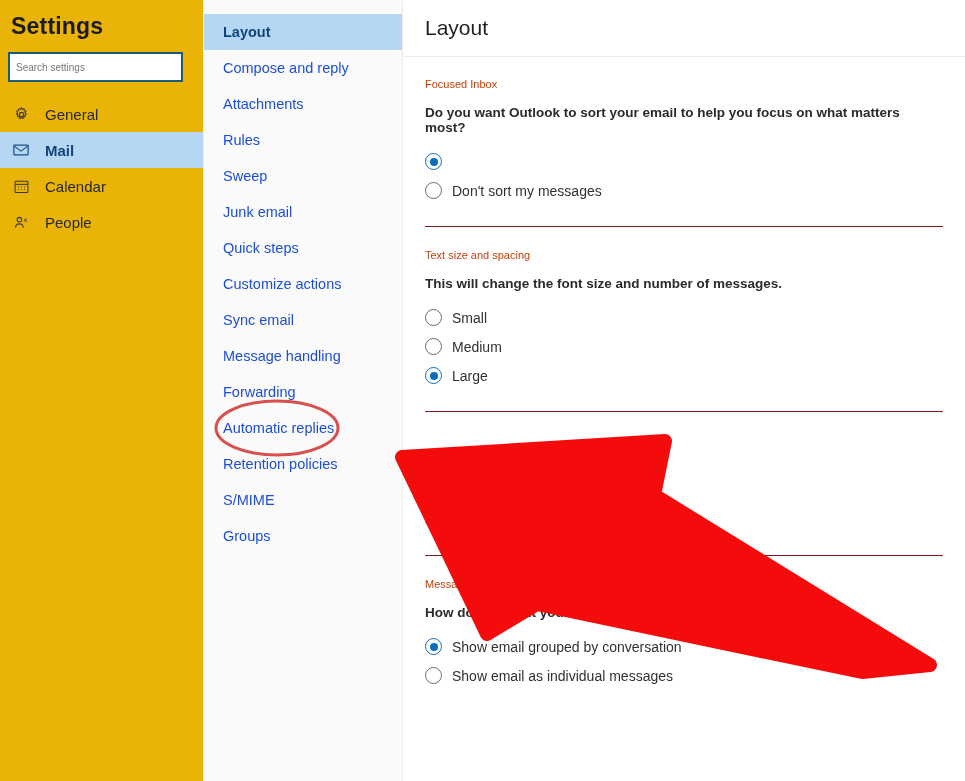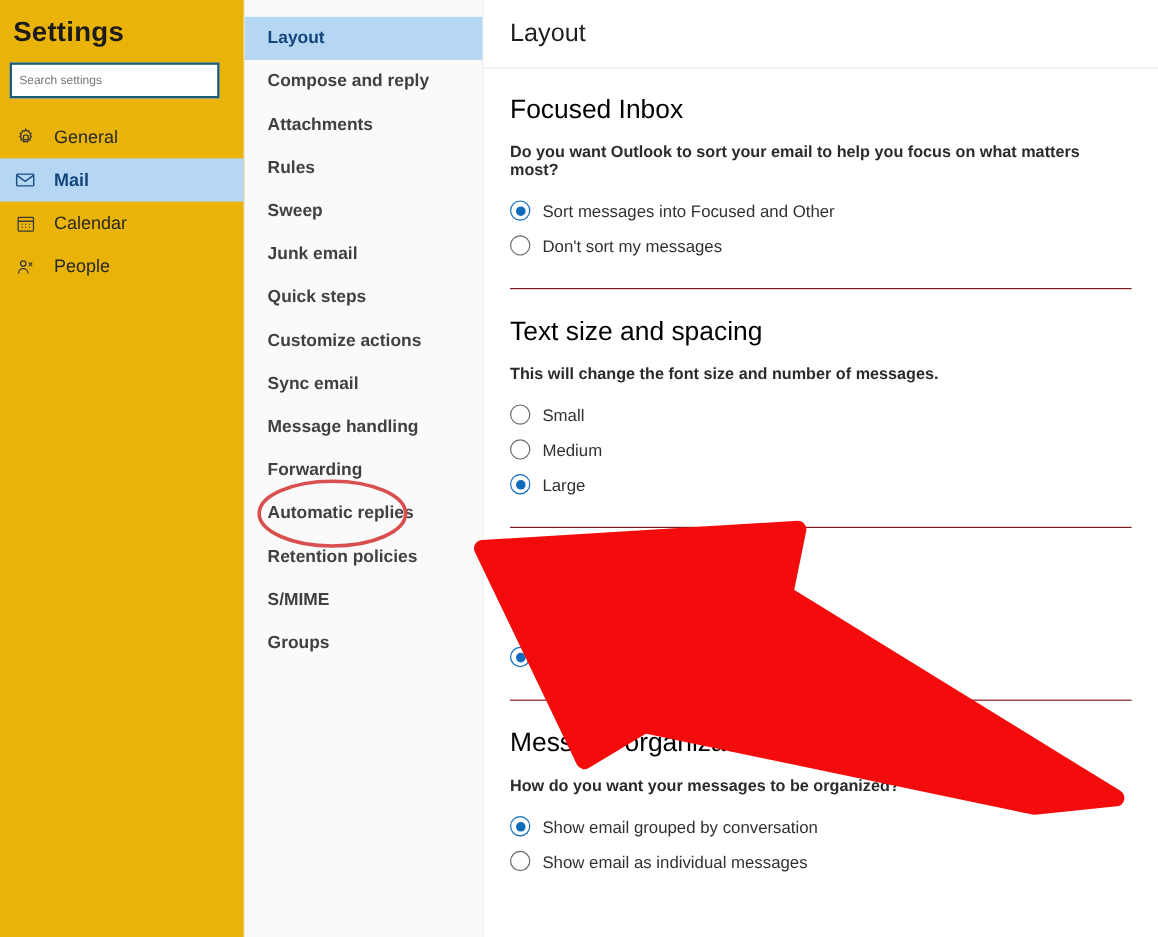--- a/index.html
+++ b/index.html
@@ -75,22 +75,21 @@
     padding-top: 14px;
     position: relative;
   }
   .cat-row {
     height: 36px;
     display: flex;
     align-items: center;
     padding-left: 19px;
     cursor: pointer;
     font-size: 14.5px;
-    color: #404040;
-    font-weight: bold;
+    color: #1d4ed8;
   }
   .cat-row.selected {
     background: #b5d7f4;
     color: #14457a;
     font-weight: 600;
   }
 
   
   .detail {
     flex: 1 1 auto;
@@ -109,22 +108,22 @@
   .detail-head-title {
     font-size: 21px;
     color: #1f1f1f;
     font-weight: 400;
   }
   .detail-body { padding: 0 22px 0 22px; }
 
   .section { padding-top: 21px; }
   .section.ruled { border-top: 1px solid #7f1d1d; margin-top: 21px; padding-top: 22px; }
   .section-title {
-    font-size: 22px;
-    color: #000000;
+    font-size: 11px;
+    color: #c2410c;
     font-weight: 400;
     margin-bottom: 15px;
   }
   .section-desc {
     font-size: 13.5px;
     color: #2b2b2b;
     font-weight: 600;
     margin-bottom: 12px;
   }
 
@@ -279,21 +278,20 @@
       <span class="detail-head-title">Layout</span>
     </div>
 
     <div class="detail-body">
 
       <div class="section">
         <div class="section-title">Focused Inbox</div>
         <div class="section-desc">Do you want Outlook to sort your email to help you focus on what matters most?</div>
         <div class="radio-row">
           <span class="radio on"></span>
-          <span class="radio-label">Sort messages into Focused and Other</span>
         </div>
         <div class="radio-row">
           <span class="radio"></span>
           <span class="radio-label">Don't sort my messages</span>
         </div>
       </div>
 
       <div class="section ruled">
         <div class="section-title">Text size and spacing</div>
         <div class="section-desc">This will change the font size and number of messages.</div>

